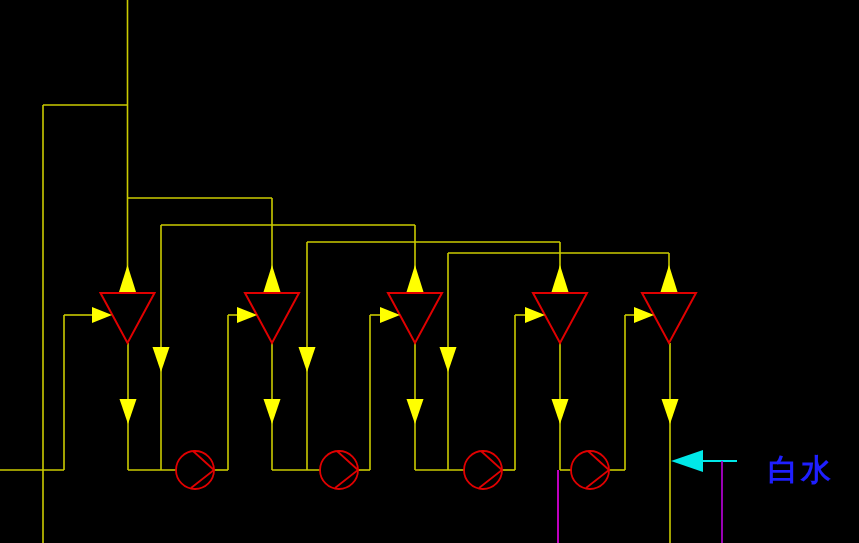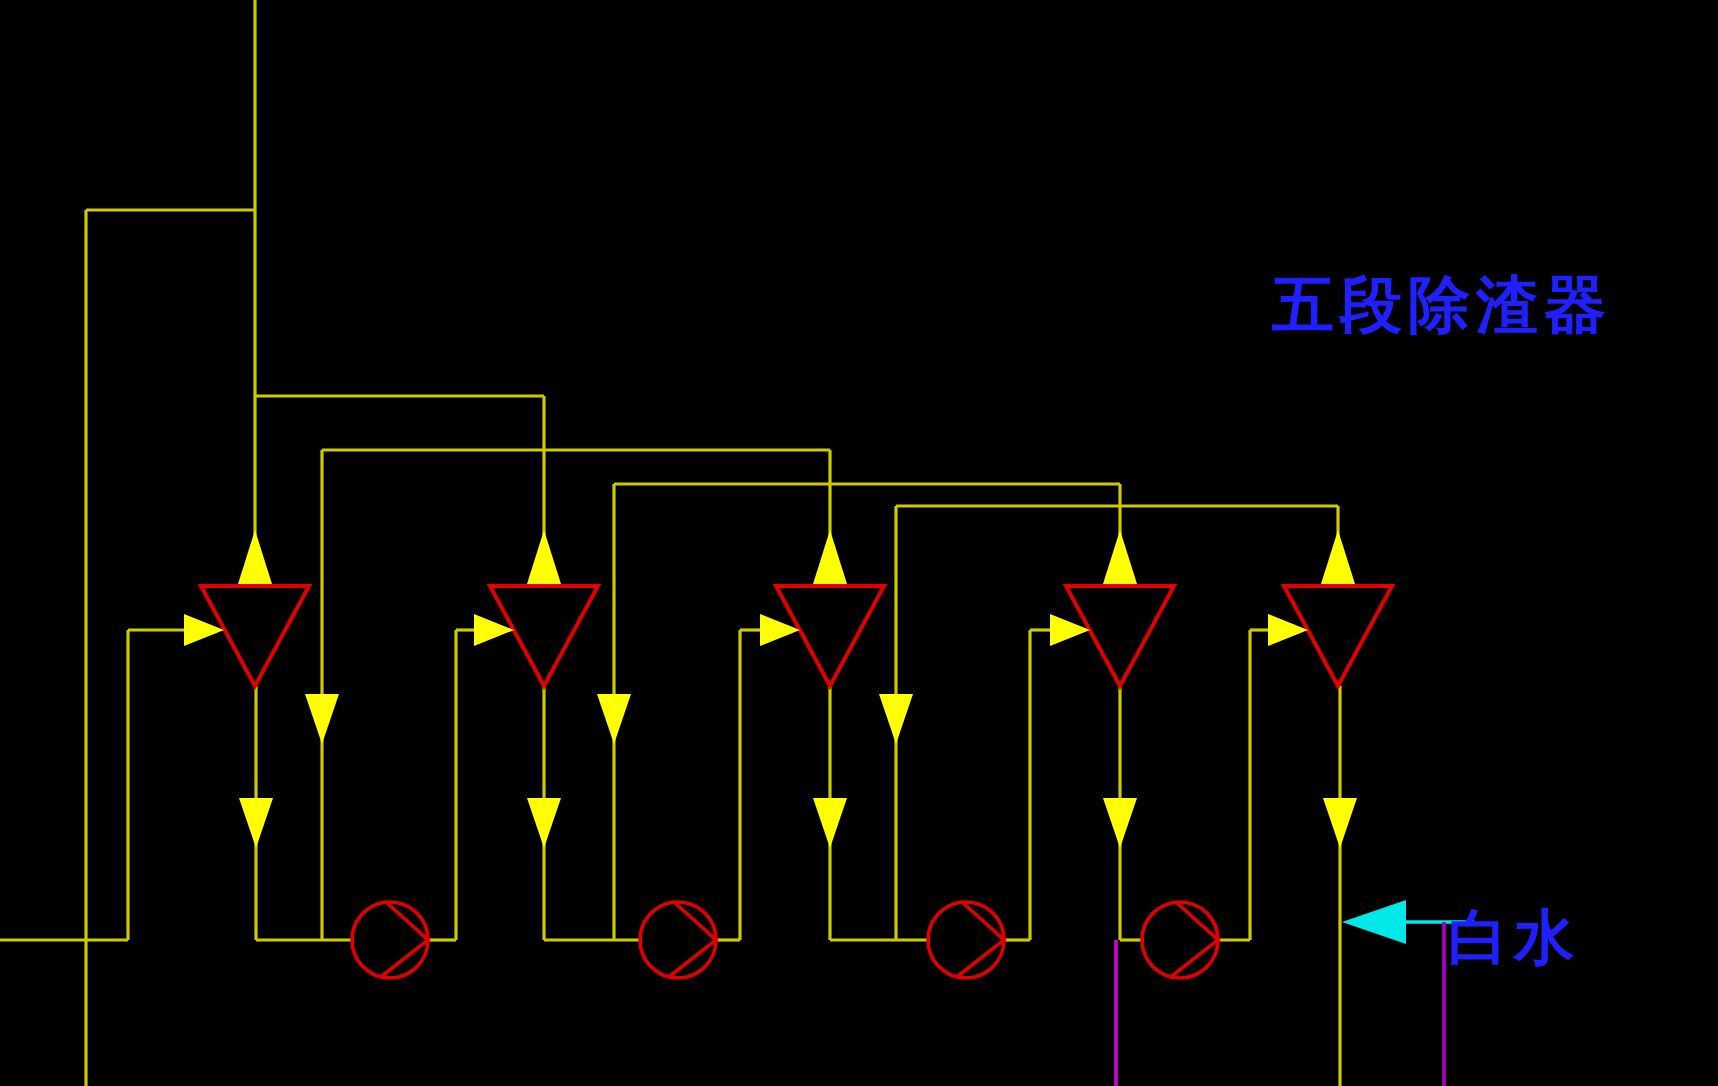--- a/index.html
+++ b/index.html
@@ -14,21 +14,21 @@
   .anno{
     position:absolute;
     color:var(--text,#1f1fff);
     font-weight:bold;
     letter-spacing:3px;
     white-space:nowrap;
     line-height:1;
     font-family:"DejaVu Sans","Liberation Sans",sans-serif;
   }
   .anno.title{left:636px;top:138px;font-size:31px;}
-  .anno.whitewater{left:724px;top:455px;font-size:30px;}
+  .anno.whitewater{left:768px;top:455px;font-size:30px;}
 </style>
 </head>
 <body>
 
 <div class="cad-viewport" style="--bg: #000000; --text: #1f1fff;">
   <svg id="dwg" width="859" height="543" viewBox="0 0 859 543">
       <line x1="127.5" y1="0" x2="127.5" y2="294" stroke="#cbcb00" stroke-width="1.6"></line>
       <line x1="43" y1="105" x2="127.5" y2="105" stroke="#cbcb00" stroke-width="1.6"></line>
       <line x1="43" y1="105" x2="43" y2="543" stroke="#cbcb00" stroke-width="1.6"></line>
       <line x1="127.5" y1="198" x2="272" y2="198" stroke="#cbcb00" stroke-width="1.6"></line>
@@ -95,15 +95,14 @@
       <polygon points="128,424 119.5,399 136.5,399" fill="#ffff00"></polygon>
       <polygon points="272,424 263.5,399 280.5,399" fill="#ffff00"></polygon>
       <polygon points="415,424 406.5,399 423.5,399" fill="#ffff00"></polygon>
       <polygon points="560,424 551.5,399 568.5,399" fill="#ffff00"></polygon>
       <polygon points="670,424 661.5,399 678.5,399" fill="#ffff00"></polygon>
       <line x1="703" y1="461" x2="737" y2="461" stroke="#00e8e8" stroke-width="1.8"></line>
       <polygon points="671,461 703,450 703,472" fill="#00e8e8"></polygon>
       <line x1="558" y1="470" x2="558" y2="543" stroke="#d400d4" stroke-width="1.8"></line>
       <line x1="722" y1="461" x2="722" y2="543" stroke="#aa00c8" stroke-width="1.8"></line>
     </svg>
-  <div class="anno title">五段除渣器</div>
   <div class="anno whitewater">白水</div>
 </div>
 
 </body></html>

